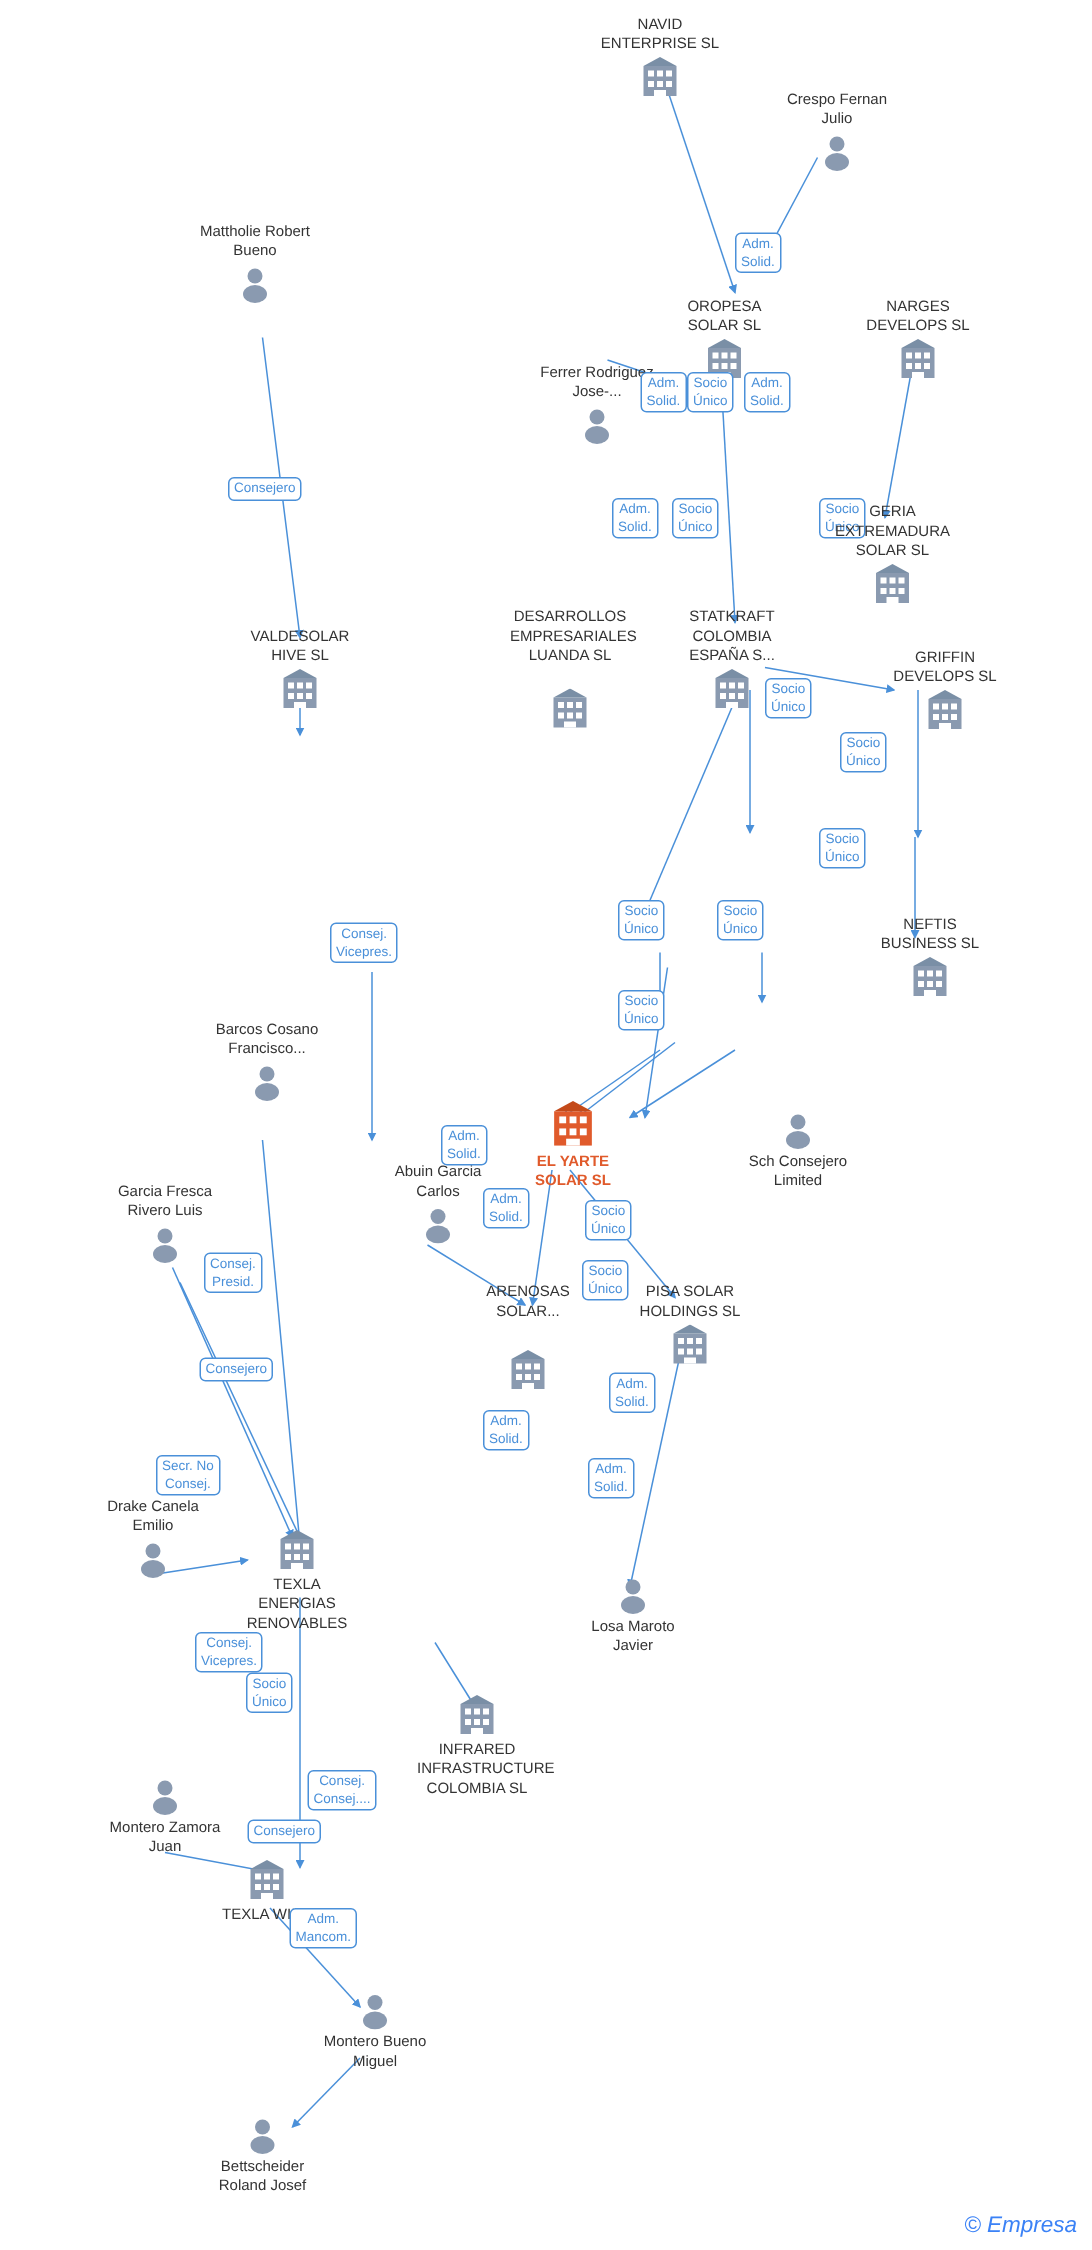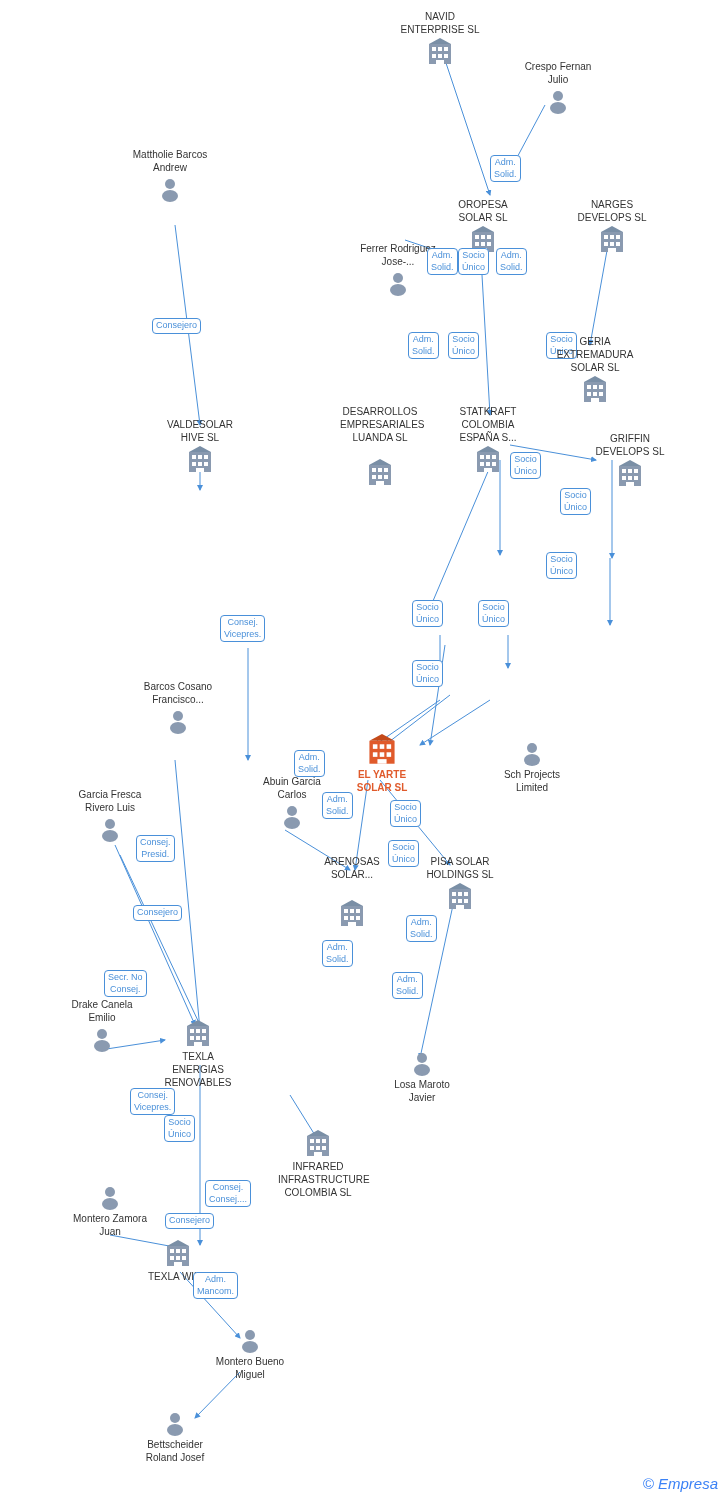--- a/index.html
+++ b/index.html
@@ -159,21 +159,21 @@
   <span class="node-label">Crespo Fernan Julio</span>
   <svg class="person-icon" viewBox="0 0 26 26">
     <circle cx="13" cy="8" r="5" fill="#8a9ab0"></circle>
     <ellipse cx="13" cy="20" rx="8" ry="6" fill="#8a9ab0"></ellipse>
   </svg>
 </div>
 
 <div class="role-badge" style="left:490px; top:155px;">Adm.<br>Solid.</div>
 
 <div class="node" style="left:130px; top:148px;">
-  <span class="node-label">Mattholie Barcos Andrew</span>
+  <span class="node-label">Mattholie Robert Bueno</span>
   <svg class="person-icon" viewBox="0 0 26 26">
     <circle cx="13" cy="8" r="5" fill="#8a9ab0"></circle>
     <ellipse cx="13" cy="20" rx="8" ry="6" fill="#8a9ab0"></ellipse>
   </svg>
 </div>
 
 <div class="node" style="left:358px; top:195px;margin-top:47px;">
   <span class="node-label">Ferrer Rodriguez Jose-...</span>
   <svg class="person-icon" viewBox="0 0 26 26">
     <circle cx="13" cy="8" r="5" fill="#8a9ab0"></circle>
@@ -294,20 +294,34 @@
     <rect x="6" y="16" width="4" height="4" fill="white"></rect>
     <rect x="12" y="16" width="4" height="4" fill="white"></rect>
     <rect x="18" y="16" width="4" height="4" fill="white"></rect>
     <rect x="10" y="22" width="8" height="4" fill="white"></rect>
     <polygon points="3,6 14,0 25,6" fill="#7a8fa6"></polygon>
   </svg>
 </div>
 
 <div class="role-badge" style="left:546px; top:552px;">Socio<br>Único</div>
 
+<div class="node" style="left:580px; top:610px;">
+  <span class="node-label">NEFTIS BUSINESS SL</span>
+  <svg class="building-icon" viewBox="0 0 28 28">
+    <rect x="3" y="6" width="22" height="20" fill="#8a9ab0"></rect>
+    <rect x="6" y="9" width="4" height="4" fill="white"></rect>
+    <rect x="12" y="9" width="4" height="4" fill="white"></rect>
+    <rect x="18" y="9" width="4" height="4" fill="white"></rect>
+    <rect x="6" y="16" width="4" height="4" fill="white"></rect>
+    <rect x="12" y="16" width="4" height="4" fill="white"></rect>
+    <rect x="18" y="16" width="4" height="4" fill="white"></rect>
+    <rect x="10" y="22" width="8" height="4" fill="white"></rect>
+    <polygon points="3,6 14,0 25,6" fill="#7a8fa6"></polygon>
+  </svg>
+</div>
 
 <div class="role-badge" style="left:412px; top:600px;">Socio<br>Único</div>
 <div class="role-badge" style="left:478px; top:600px;">Socio<br>Único</div>
 <div class="role-badge" style="left:412px; top:660px;">Socio<br>Único</div>
 
 <div class="role-badge" style="left:220px; top:615px;">Consej.<br>Vicepres.</div>
 
 <div class="node" style="left:138px; top:680px;">
   <span class="node-label">Barcos Cosano Francisco...</span>
   <svg class="person-icon" viewBox="0 0 26 26">
@@ -352,21 +366,21 @@
     <polygon points="3,6 14,0 25,6" fill="#c44a1a"></polygon>
   </svg>
   <span class="node-label" style="font-weight:bold; color:#e05a2b;">EL YARTE SOLAR SL</span>
 </div>
 
 <div class="node" style="left:492px; top:738px;">
   <svg class="person-icon" viewBox="0 0 26 26">
     <circle cx="13" cy="8" r="5" fill="#8a9ab0"></circle>
     <ellipse cx="13" cy="20" rx="8" ry="6" fill="#8a9ab0"></ellipse>
   </svg>
-  <span class="node-label">Sch Projects Limited</span>
+  <span class="node-label">Sch Consejero Limited</span>
 </div>
 
 <div class="role-badge" style="left:390px; top:800px;">Socio<br>Único</div>
 <div class="role-badge" style="left:388px; top:840px;">Socio<br>Único</div>
 
 <div class="node" style="left:312px; top:855px;gap:17px;">
   <span class="node-label">ARENOSAS SOLAR...</span>
   <svg class="building-icon" viewBox="0 0 28 28">
     <rect x="3" y="6" width="22" height="20" fill="#8a9ab0"></rect>
     <rect x="6" y="9" width="4" height="4" fill="white"></rect>

